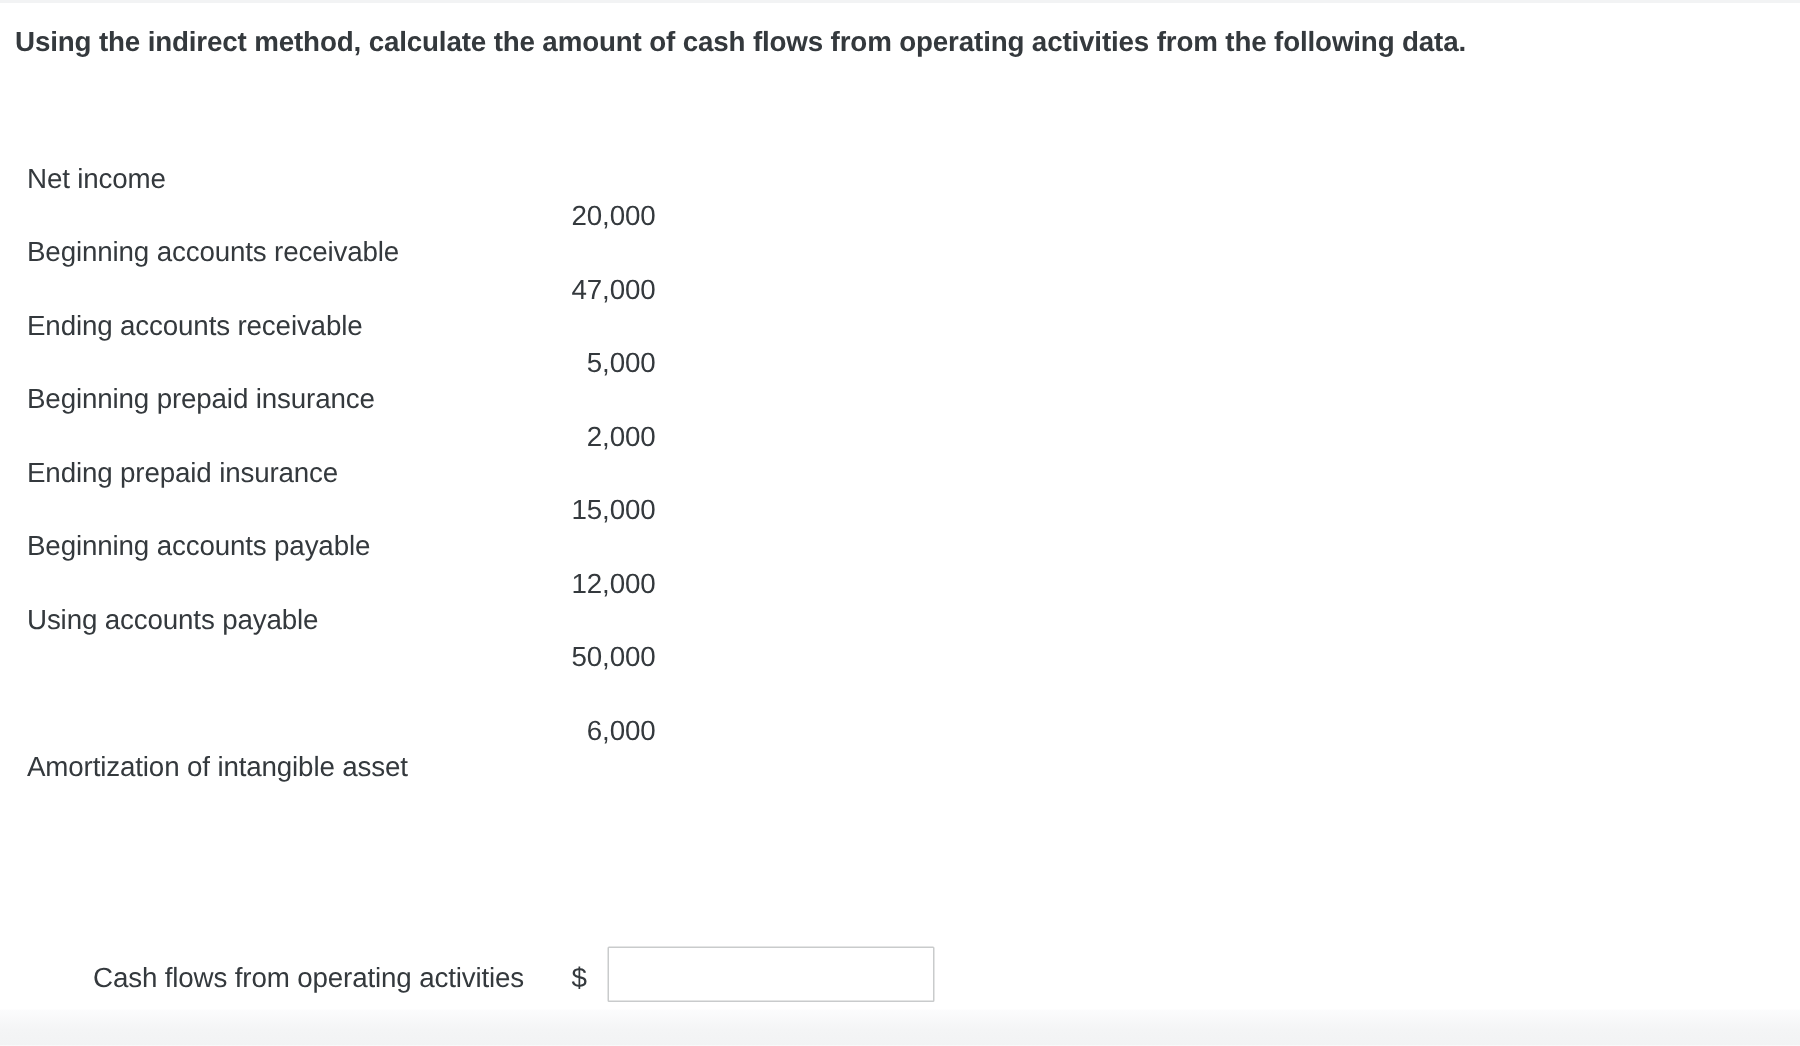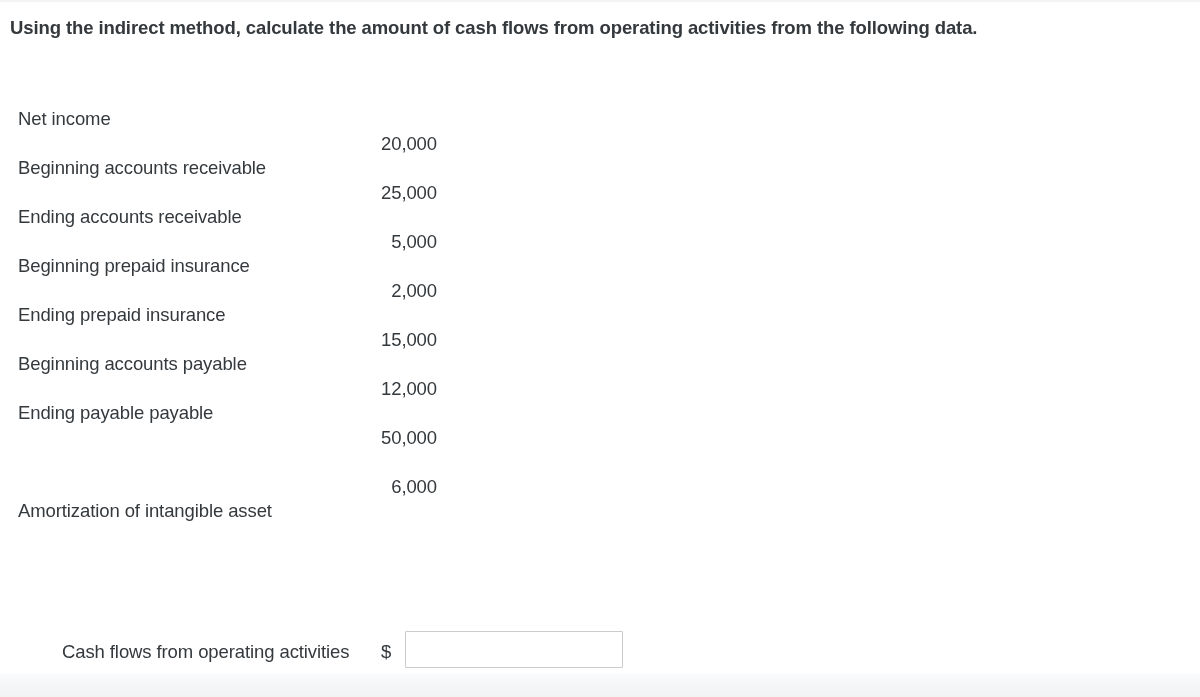--- a/index.html
+++ b/index.html
@@ -154,36 +154,36 @@
 
   <div class="data-row">
         <span class="row-label">Net income</span>
       </div>
       <div class="data-row">
         <span class="row-label">Beginning accounts receivable</span>
         <span class="row-value">20,000</span>
       </div>
       <div class="data-row">
         <span class="row-label">Ending accounts receivable</span>
-        <span class="row-value">25,000</span>
+        <span class="row-value">47,000</span>
       </div>
       <div class="data-row">
         <span class="row-label">Beginning prepaid insurance</span>
         <span class="row-value">5,000</span>
       </div>
       <div class="data-row">
         <span class="row-label">Ending prepaid insurance</span>
         <span class="row-value">2,000</span>
       </div>
       <div class="data-row">
         <span class="row-label">Beginning accounts payable</span>
         <span class="row-value">15,000</span>
       </div>
       <div class="data-row">
-        <span class="row-label">Ending payable payable</span>
+        <span class="row-label">Using accounts payable</span>
         <span class="row-value">12,000</span>
       </div>
       <div class="data-row">
         <span class="row-value">50,000</span>
       </div>
       <div class="data-row">
         <span class="row-label">Amortization of intangible asset</span>
         <span class="row-value">6,000</span>
       </div>
     </div>

